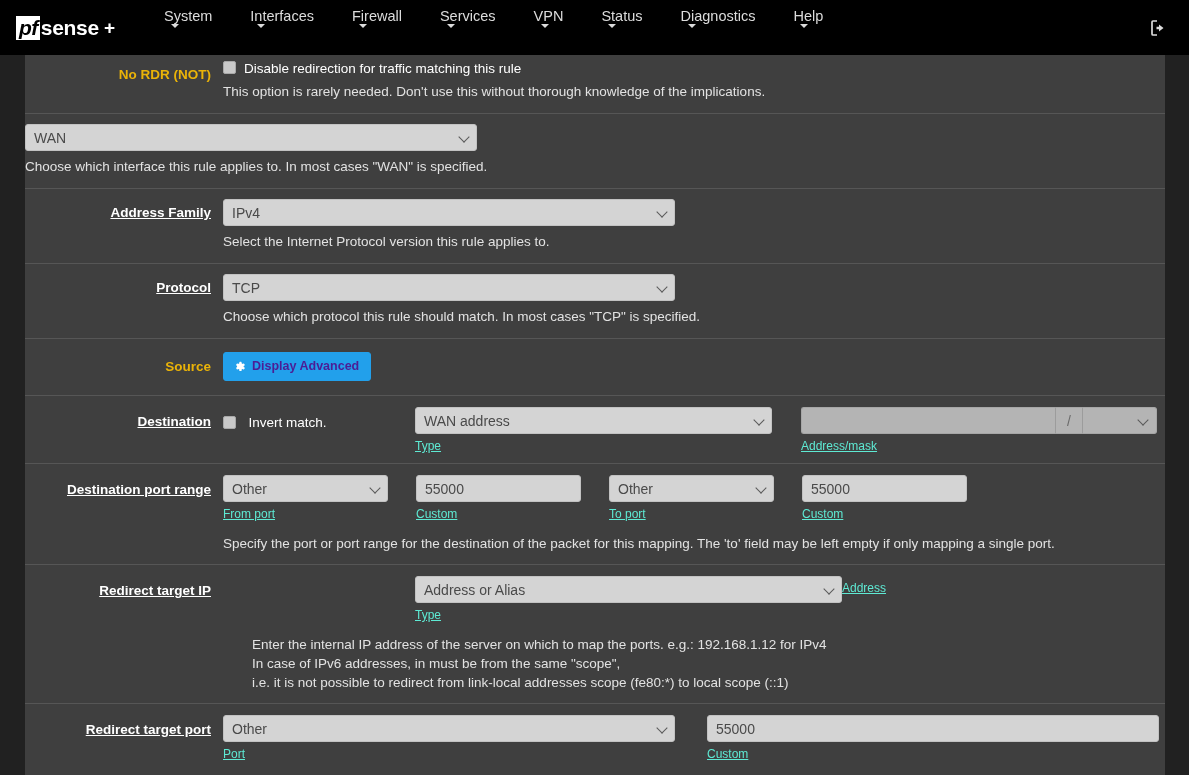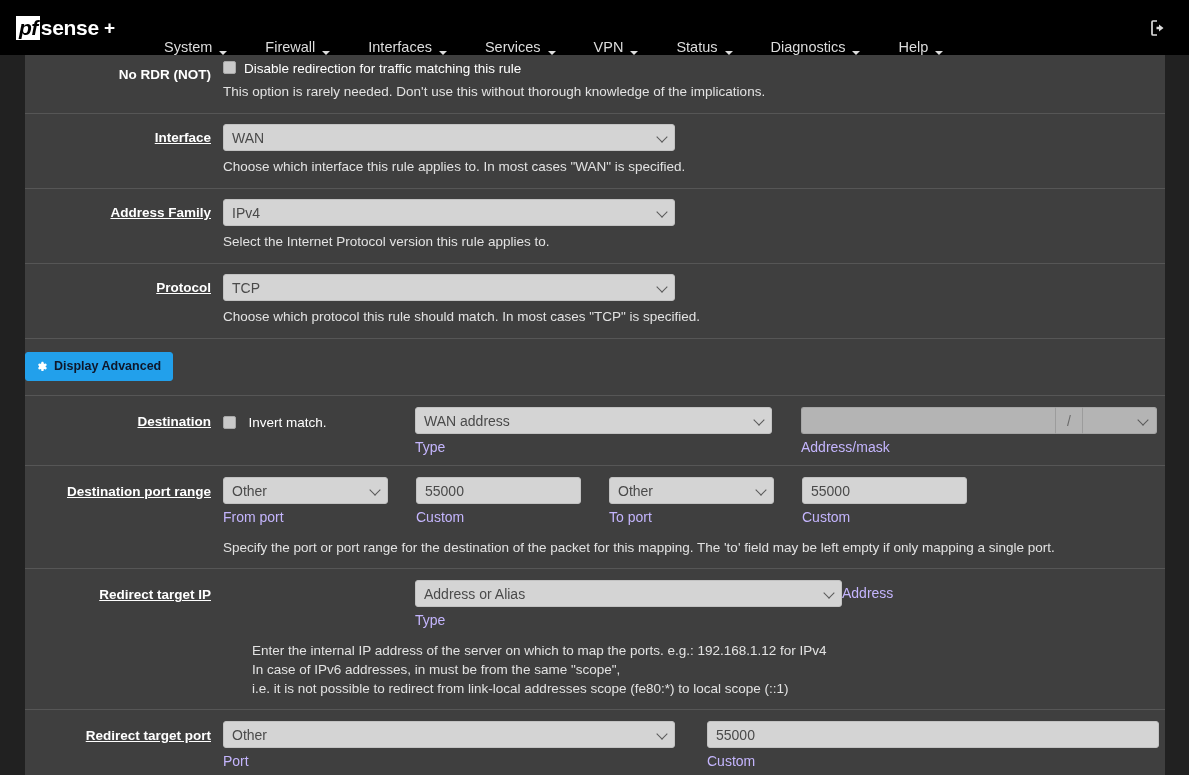--- a/index.html
+++ b/index.html
@@ -48,26 +48,27 @@
     color: #ffffff;
     font-weight: bold;
     font-size: 19px;
     line-height: 19px;
     margin-left: 5px;
   }
   .navmenu { display: flex; align-items: center; height: 100%; }
   .navitem {
     color: #dcdcdc;
     font-size: 14.5px;
-    padding: 0 19px;
+    padding: 8px 19px;
     height: 100%;
     display: flex;
-    align-items: flex-end;
+    align-items: flex-start;
     cursor: pointer;
     white-space: nowrap;
+    flex-direction: column;
   }
   .caret {
     display: inline-block;
     width: 0; height: 0;
     margin-left: 7px;
     border-left: 4px solid transparent;
     border-right: 4px solid transparent;
     border-top: 4px solid #dcdcdc;
   }
   .navright {
@@ -113,21 +114,21 @@
     font-size: 13.5px;
   }
   .label-link {
     font-weight: bold;
     text-decoration: underline;
     cursor: pointer;
     color: #ffffff;
   }
   .label-plain {
     font-weight: bold;
-    color: #ffffff;
+    color: #eab308;
   }
 
   .field-col {
     flex: 1 1 auto;
     padding-right: 4px;
   }
 
   .ctrl-line {
     display: flex;
     align-items: flex-start;
@@ -171,24 +172,25 @@
     width: 8px; height: 8px;
     margin-top: -5px;
     border-right: 1.6px solid #5a5a5a;
     border-bottom: 1.6px solid #5a5a5a;
     transform: rotate(45deg);
     pointer-events: none;
   }
   .inp::placeholder { color: #7c7c7c; }
 
   .sublabel {
-    color: #c4b5fd;
-    font-size: 14px;
+    color: #5eead4;
+    font-size: 12px;
     margin-top: 5px;
     display: block;
+    text-decoration: underline;
   }
 
   
   .cbx {
     width: 13px; height: 13px;
     background: #c9c9c9;
     border: 1px solid #a8a8a8;
     border-radius: 2px;
     display: inline-block;
     vertical-align: -2px;
@@ -199,21 +201,21 @@
     font-size: 13.5px;
     margin-left: 8px;
     vertical-align: 0px;
   }
 
   
   .btn-primary {
     background: #22a0eb;
     border: 1px solid #22a0eb;
     border-radius: 3px;
-    color: #0f172a;
+    color: #4c1d95;
     font-size: 12.5px;
     font-weight: bold;
     padding: 6px 11px 7px 9px;
     display: inline-flex;
     align-items: center;
     gap: 6px;
     cursor: pointer;
     font-family: "Liberation Sans", sans-serif;
   }
   .gear-icon { width: 13px; height: 13px; display: block; }
@@ -283,25 +285,25 @@
       <span class="brand-sense">sense</span>
       <span class="brand-plus">+</span>
   </div>
 
   <div class="navmenu">
     <div class="navitem">
       <span>System</span>
       <span class="caret"></span>
     </div>
     <div class="navitem">
+      <span>Interfaces</span>
+      <span class="caret"></span>
+    </div>
+    <div class="navitem">
       <span>Firewall</span>
-      <span class="caret"></span>
-    </div>
-    <div class="navitem">
-      <span>Interfaces</span>
       <span class="caret"></span>
     </div>
     <div class="navitem">
       <span>Services</span>
       <span class="caret"></span>
     </div>
     <div class="navitem">
       <span>VPN</span>
       <span class="caret"></span>
     </div>
@@ -339,23 +341,20 @@
       <div class="field-col">
         <div class="ctrl-line">
           <span class="cbx"></span>
           <span class="cbx-label">Disable redirection for traffic matching this rule</span>
         </div>
         <div class="help">This option is rarely needed. Don't use this without thorough knowledge of the implications.</div>
       </div>
     </div>
 
     <div class="row">
-      <div class="label-col">
-        <span class="label-link">Interface</span>
-      </div>
       <div class="field-col">
         <span class="sel-wrap">
           <select class="sel" style="width:452px;">
             <option>WAN</option>
           </select>
           <span class="chev"></span>
         </span>
         <div class="help">Choose which interface this rule applies to. In most cases "WAN" is specified.</div>
       </div>
     </div>
@@ -384,20 +383,23 @@
           <select class="sel" style="width:452px;">
             <option>TCP</option>
           </select>
           <span class="chev"></span>
         </span>
         <div class="help">Choose which protocol this rule should match. In most cases "TCP" is specified.</div>
       </div>
     </div>
 
     <div class="row" style="padding-top:13px;padding-bottom:14px;">
+      <div class="label-col" style="padding-top:7px;">
+        <span class="label-plain">Source</span>
+      </div>
       <div class="field-col">
         <button class="btn-primary">
           <svg class="gear-icon" viewBox="0 0 16 16">
             <path fill="#ffffff" d="M8 5.1a2.9 2.9 0 1 0 0 5.8 2.9 2.9 0 0 0 0-5.8zm0 4.3a1.4 1.4 0 1 1 0-2.8 1.4 1.4 0 0 1 0 2.8z"></path>
             <path fill="#ffffff" d="M14.2 9.3l-1.1-.6a5.6 5.6 0 0 0 0-1.4l1.1-.6a.6.6 0 0 0 .25-.77l-.8-1.4a.6.6 0 0 0-.78-.24l-1.1.56a5.4 5.4 0 0 0-1.2-.7V2.9a.6.6 0 0 0-.6-.6h-1.6a.6.6 0 0 0-.6.6v1.24a5.4 5.4 0 0 0-1.2.7l-1.1-.56a.6.6 0 0 0-.78.24l-.8 1.4a.6.6 0 0 0 .25.77l1.1.6a5.6 5.6 0 0 0 0 1.4l-1.1.6a.6.6 0 0 0-.25.77l.8 1.4a.6.6 0 0 0 .78.24l1.1-.56a5.4 5.4 0 0 0 1.2.7v1.24c0 .33.27.6.6.6h1.6a.6.6 0 0 0 .6-.6v-1.24a5.4 5.4 0 0 0 1.2-.7l1.1.56a.6.6 0 0 0 .78-.24l.8-1.4a.6.6 0 0 0-.25-.77z"></path>
           </svg>
           <span>Display Advanced</span>
         </button>
       </div>
     </div>

